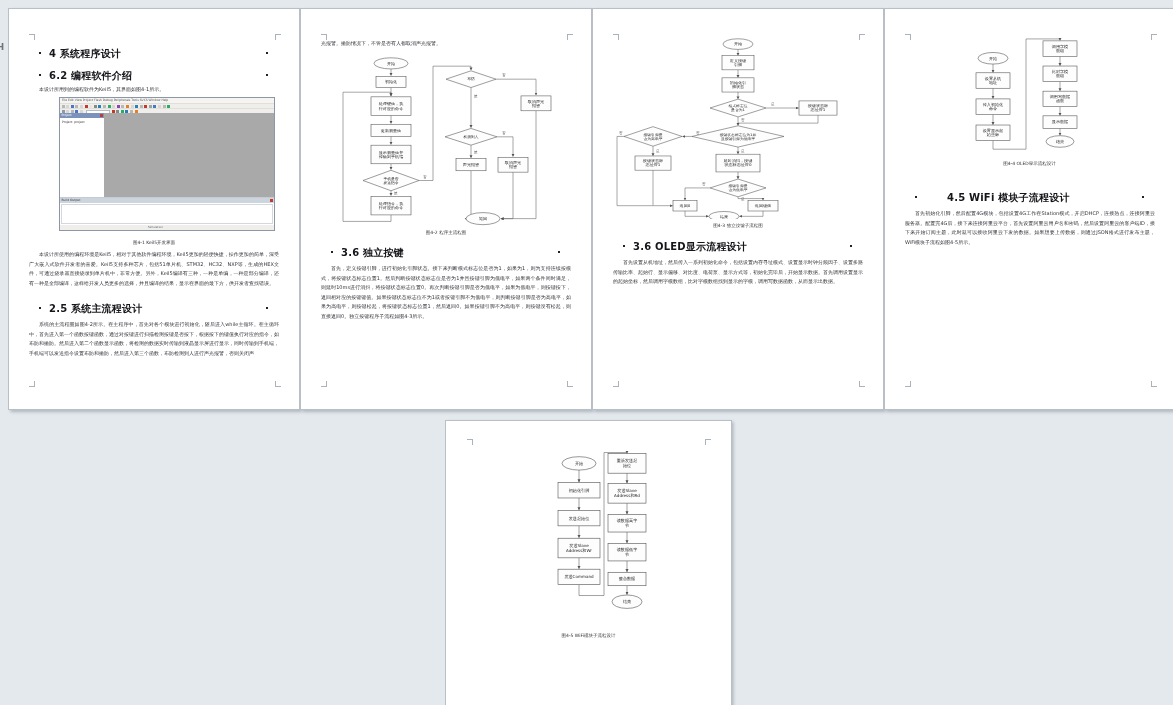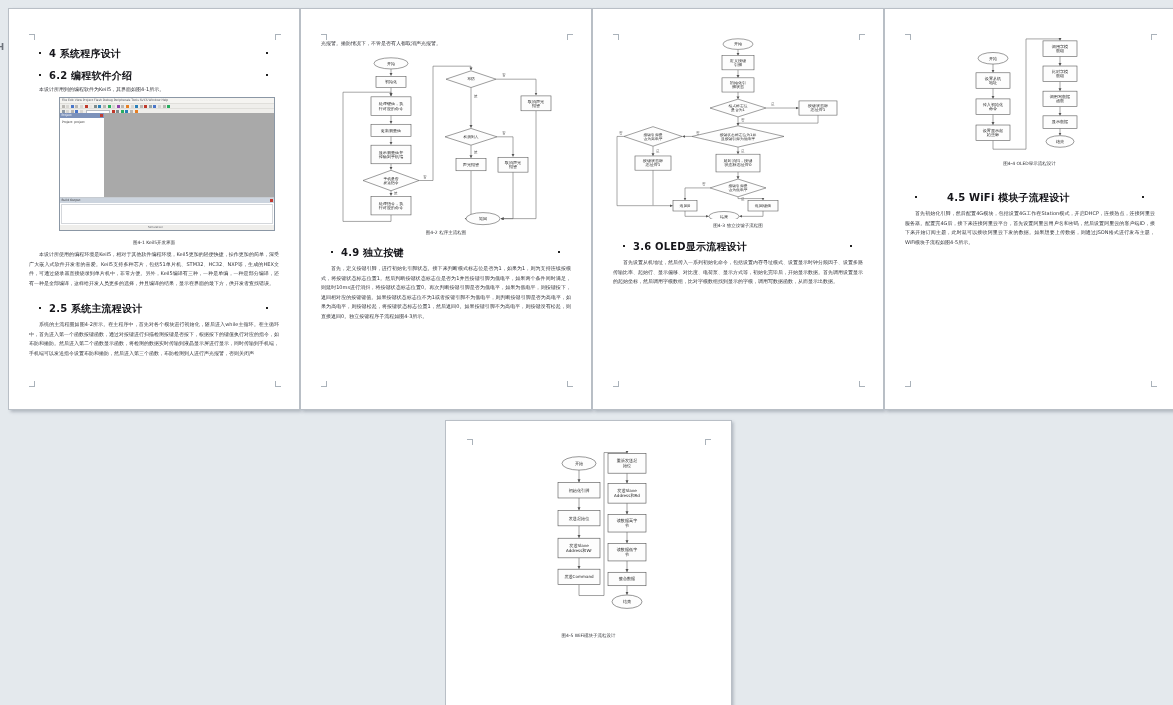--- a/index.html
+++ b/index.html
@@ -156,21 +156,21 @@
         <rect x="135" y="111.5" width="30" height="13" fill="#fdfdfd" stroke="#555" stroke-width="0.6"></rect>
         <text x="150" y="119.4" font-size="4.1" fill="#222" text-anchor="middle">声光报警</text>
         <rect x="177" y="110" width="30" height="16" fill="#fdfdfd" stroke="#555" stroke-width="0.6"></rect>
         <text x="192" y="117.10000000000001" font-size="4.1" fill="#222" text-anchor="middle">取消声光</text>
         <text x="192" y="121.7" font-size="4.1" fill="#222" text-anchor="middle">报警</text>
         <ellipse cx="162" cy="176" rx="17" ry="6.5" fill="#fdfdfd" stroke="#555" stroke-width="0.6"></ellipse>
         <text x="162" y="177.4" font-size="4.1" fill="#222" text-anchor="middle">返回</text>
       </svg>
     </div>
   <div class="caption" style="left:0;width:290px;top:221px;">图4-2 程序主流程图</div>
-  <div class="h2" style="left:40px;top:237px;">4.9 独立按键</div>
+  <div class="h2" style="left:40px;top:237px;">3.6 独立按键</div>
   <div class="mdot" style="left:30px;top:242px;"></div>
   <div class="mdot" style="left:257px;top:242px;"></div>
   <div class="para indent" style="left:20px;top:255px;width:250px;height:78px;">首先，定义按键引脚，进行初始化引脚状态。接下来判断模式标志位是否为1，如果为1，则为支持连续按模式，将按键状态标志位置1。然后判断按键状态标志位是否为1并且按键引脚为低电平，如果两个条件同时满足，则延时10ms进行消抖，将按键状态标志位置0。再次判断按键引脚是否为低电平，如果为低电平，则按键按下，返回相对应的按键键值。如果按键状态标志位不为1或者按键引脚不为低电平，则判断按键引脚是否为高电平，如果为高电平，则按键松起，将按键状态标志位置1，然后返回0。如果按键引脚不为高电平，则按键没有松起，则直接返回0。独立按键程序子流程如图4-3所示。</div>
   <div class="cm cmt" style="left:20px;top:25px;"></div>
     <div class="cm cmt cml" style="left:266px;top:25px;"></div>
   <div class="cm" style="left:20px;top:372px;"></div>
     <div class="cm cml" style="left:266px;top:372px;"></div>
 </div>
 
 <div class="page" style="left:592px;top:8px;width:290px;height:400px;">

